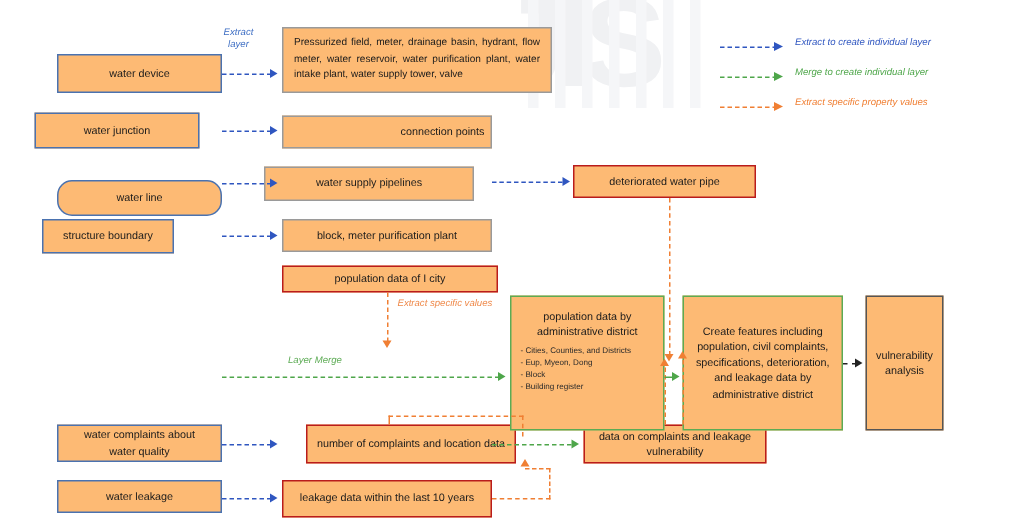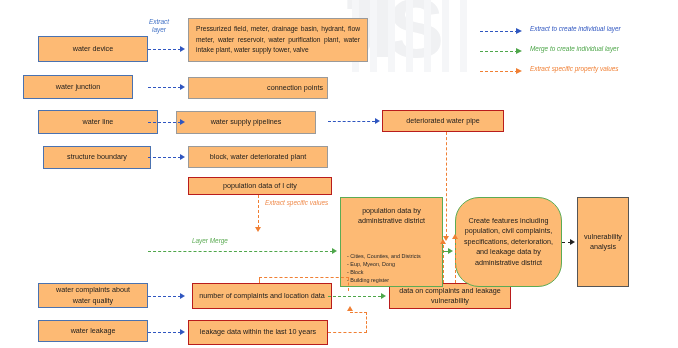--- a/index.html
+++ b/index.html
@@ -142,25 +142,25 @@
   </div>
 
   <div class="box blue" style="left:38px;top:36px;width:110px;height:26px;">
     <span class="title">water device</span>
   </div>
 
   <div class="box blue" style="left:23px;top:75px;width:110px;height:24px;">
     <span class="title">water junction</span>
   </div>
 
-  <div class="box blue" style="left:38px;top:110px;width:120px;height:24px;">
+  <div class="box blue" style="left:38px;top:120px;width:110px;height:24px;border-radius:10px;">
     <span class="title">water line</span>
   </div>
 
-  <div class="box blue" style="left:43px;top:146px;width:108px;height:23px;text-align:right;">
+  <div class="box blue" style="left:28px;top:146px;width:88px;height:23px;text-align:right;">
     <span class="title">structure boundary</span>
   </div>
 
 
   <div class="box blue" style="left:38px;top:283px;width:110px;height:25px;">
     <span class="title" style="white-space:pre-line;">water complaints about
 water quality</span>
   </div>
 
   <div class="box blue" style="left:38px;top:320px;width:110px;height:22px;text-align:right;">
@@ -173,52 +173,52 @@
 
   <div class="box gray" style="left:188px;top:77px;width:140px;height:22px;align-items:flex-end;">
     <span class="title">connection points</span>
   </div>
 
   <div class="box gray" style="left:176px;top:111px;width:140px;height:23px;">
     <span class="title">water supply pipelines</span>
   </div>
 
   <div class="box gray" style="left:188px;top:146px;width:140px;height:22px;">
-    <span class="title">block, water deteriorated plant</span>
+    <span class="title">block, meter purification plant</span>
   </div>
 
   <div class="box orange" style="left:188px;top:177px;width:144px;height:18px;">
     <span class="title">population data of I city</span>
   </div>
 
-  <div class="box orange" style="left:192px;top:283px;width:140px;height:26px;">
+  <div class="box orange" style="left:204px;top:283px;width:140px;height:26px;">
     <span class="title">number of complaints and location data</span>
   </div>
 
   <div class="box orange" style="left:188px;top:320px;width:140px;height:25px;">
     <span class="title">leakage data within the last 10 years</span>
   </div>
 
   <div class="box orange" style="left:382px;top:110px;width:122px;height:22px;">
     <span class="title">deteriorated water pipe</span>
   </div>
 
   <div class="box orange" style="left:389px;top:283px;width:122px;height:26px;">
     <span class="title">data on complaints and leakage vulnerability</span>
   </div>
 
-  <div class="box green" style="left:340px;top:197px;width:103px;height:90px;justify-content:space-between;padding-top:8px;">
+  <div class="box green" style="left:340px;top:197px;width:103px;height:90px;justify-content:flex-start;padding-top:8px;">
     <span class="title" style="align-self:center;">population data by administrative district</span>
     <span class="sub" style="white-space:pre-line;">- Cities, Counties, and Districts
 - Eup, Myeon, Dong
 - Block
 - Building register</span>
   </div>
 
-  <div class="box green" style="left:455px;top:197px;width:107px;height:90px;border-radius:24px;">
+  <div class="box green" style="left:455px;top:197px;width:107px;height:90px;">
     <span class="title">Create features including population, civil complaints, specifications, deterioration, and leakage data by administrative district</span>
   </div>
 
   <div class="box dark" style="left:577px;top:197px;width:52px;height:90px;">
     <span class="title">vulnerability analysis</span>
   </div>
 
   <div class="lbl blue center" style="left:139px;top:18px;width:40px;">
     <span>Extract</span><br>
     <span>layer</span>

